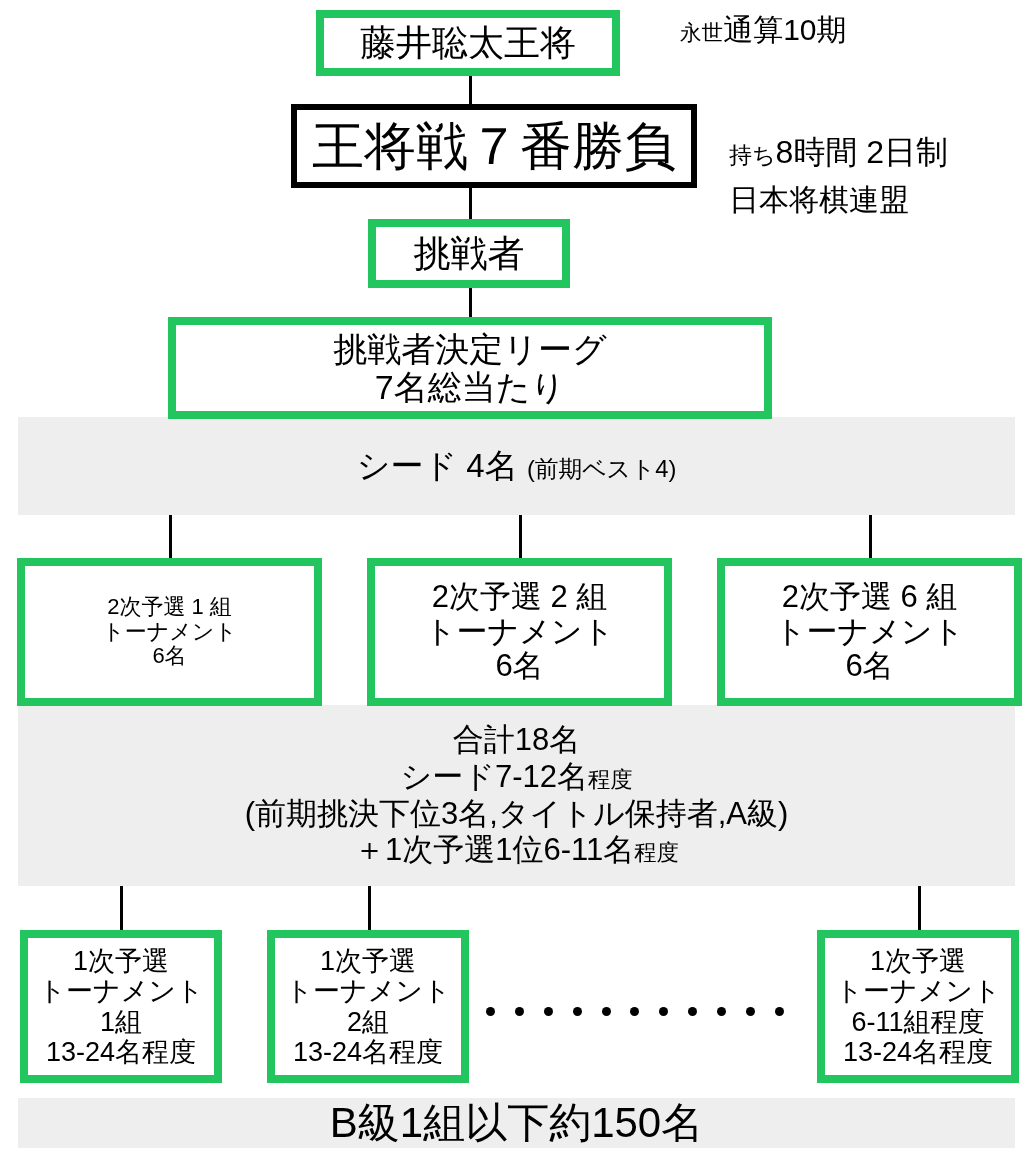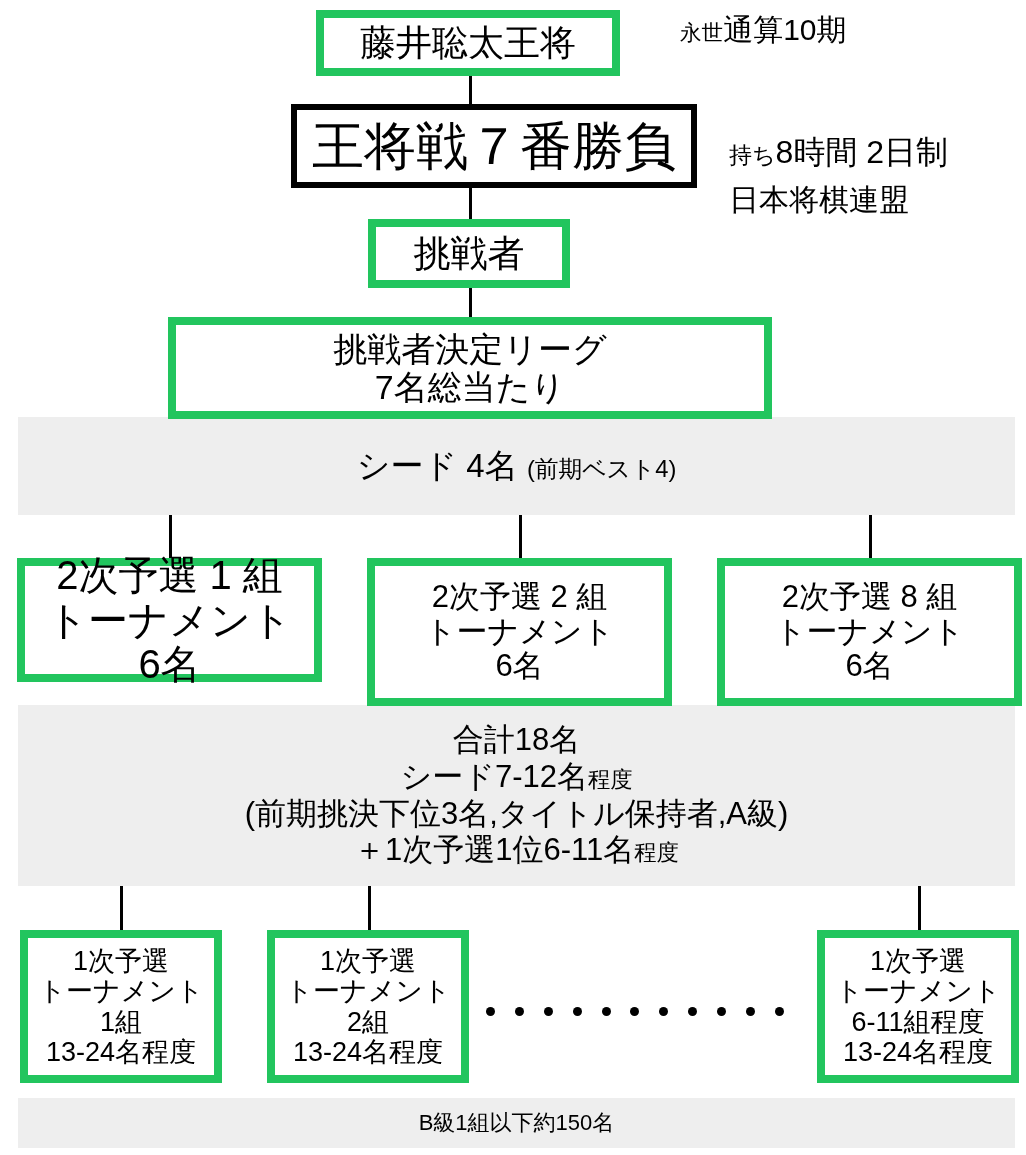--- a/index.html
+++ b/index.html
@@ -117,34 +117,34 @@
   </div>
 
   <div class="band" style="left:18px; top:417px; width:997px; height:98px; font-size:33px;">
     <span class="ln"><span>シード 4名 </span><span class="small">(前期ベスト4)</span></span>
   </div>
 
   <div class="connector" style="left:169px; top:515px; height:45px;"></div>
   <div class="connector" style="left:519px; top:515px; height:45px;"></div>
   <div class="connector" style="left:869px; top:515px; height:45px;"></div>
 
-  <div class="box" style="left:17px; top:558px; width:305px; height:124px; font-size:40px;">
+  <div class="box" style="left:17px; top:558px; width:305px; height:148px; font-size:22px;">
     <span class="ln">2次予選 1 組</span>
     <span class="ln">トーナメント</span>
     <span class="ln">6名</span>
   </div>
 
   <div class="box" style="left:367px; top:558px; width:305px; height:148px; font-size:31px;">
     <span class="ln">2次予選 2 組</span>
     <span class="ln">トーナメント</span>
     <span class="ln">6名</span>
   </div>
 
   <div class="box" style="left:717px; top:558px; width:305px; height:148px; font-size:31px;">
-    <span class="ln">2次予選 8 組</span>
+    <span class="ln">2次予選 6 組</span>
     <span class="ln">トーナメント</span>
     <span class="ln">6名</span>
   </div>
 
   <div class="band" style="left:18px; top:705px; width:997px; height:181px; font-size:31px;">
     <span class="ln">合計18名</span>
     <span class="ln"><span>シード7-12名</span><span class="small">程度</span></span>
     <span class="ln">(前期挑決下位3名,タイトル保持者,A級)</span>
     <span class="ln"><span>＋1次予選1位6-11名</span><span class="small">程度</span></span>
   </div>
@@ -181,17 +181,17 @@
       <span class="dot"></span>
       <span class="dot"></span>
       <span class="dot"></span>
       <span class="dot"></span>
       <span class="dot"></span>
       <span class="dot"></span>
       <span class="dot"></span>
       <span class="dot"></span>
     </div>
 
-  <div class="band" style="left:18px; top:1098px; width:997px; height:50px; font-size:22px;">
+  <div class="band" style="left:18px; top:1098px; width:997px; height:50px; font-size:42px;">
     <span class="ln">B級1組以下約150名</span>
   </div>
 
 </div>
 
 </body></html>

